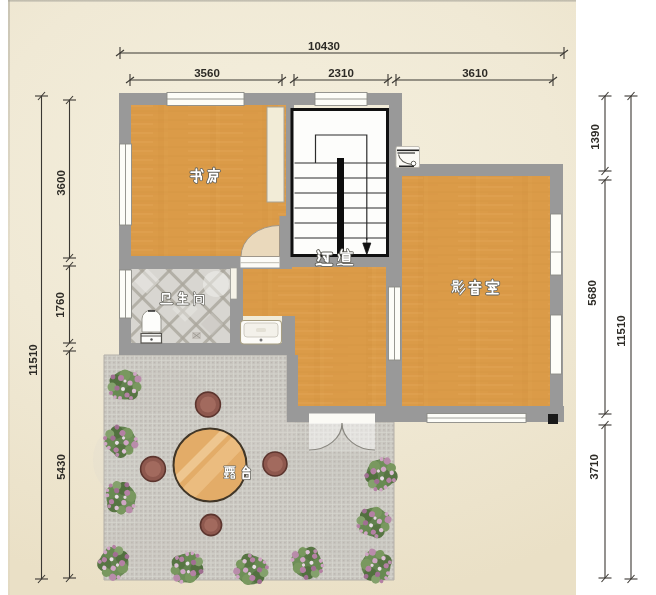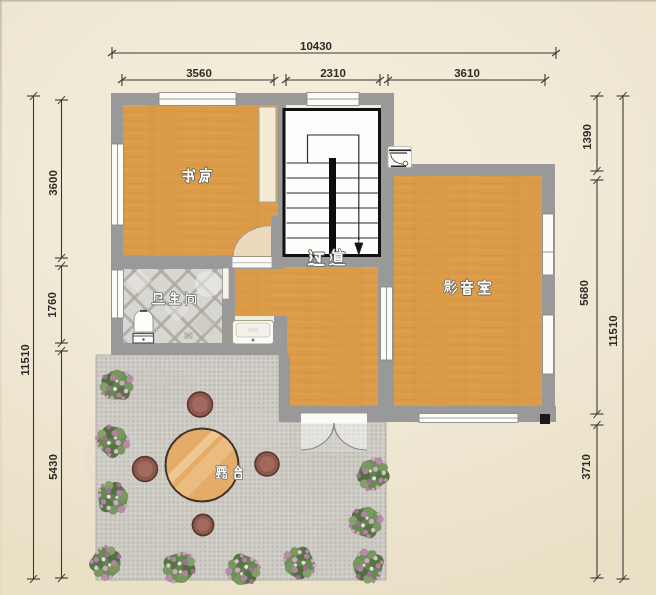--- a/index.html
+++ b/index.html
@@ -1,19 +1,20 @@
 <!DOCTYPE html>
 <html><head>
 <meta charset="utf-8">
 <style>
 html,body{margin:0;padding:0;}
 body{width:656px;height:595px;overflow:hidden;font-family:"Liberation Sans",sans-serif;}
-#canvas{position:relative;width:656px;height:595px;
+#canvas{position:relative;width:568px;height:595px;
 background:
  radial-gradient(ellipse 560px 430px at 46% 30%, #f4efdd 0%, #f0e9d5 52%, #eae0c6 100%);
+margin-left: 8px;
 }
 #canvas:before{content:"";position:absolute;left:0;top:0;right:0;height:2px;
 background:linear-gradient(180deg,#8f8d84,#c9c5b8);opacity:.55;}
 #canvas:after{content:"";position:absolute;left:0;top:0;bottom:0;width:2px;
 background:linear-gradient(180deg,#a5a296,#d6cfbd 40%,#ddd5c0);opacity:.5;}
 svg{position:absolute;left:0;top:0;}
 .zo{fill:none;stroke:#63625b;stroke-width:3.3;stroke-linecap:round;stroke-linejoin:round}
 .zi{fill:none;stroke:#ffffff;stroke-width:1.7;stroke-linecap:round;stroke-linejoin:round}
 .zo2{fill:none;stroke:#63625b;stroke-width:2.5;stroke-linecap:round;stroke-linejoin:round}
 .zi2{fill:none;stroke:#ffffff;stroke-width:1.25;stroke-linecap:round;stroke-linejoin:round}

